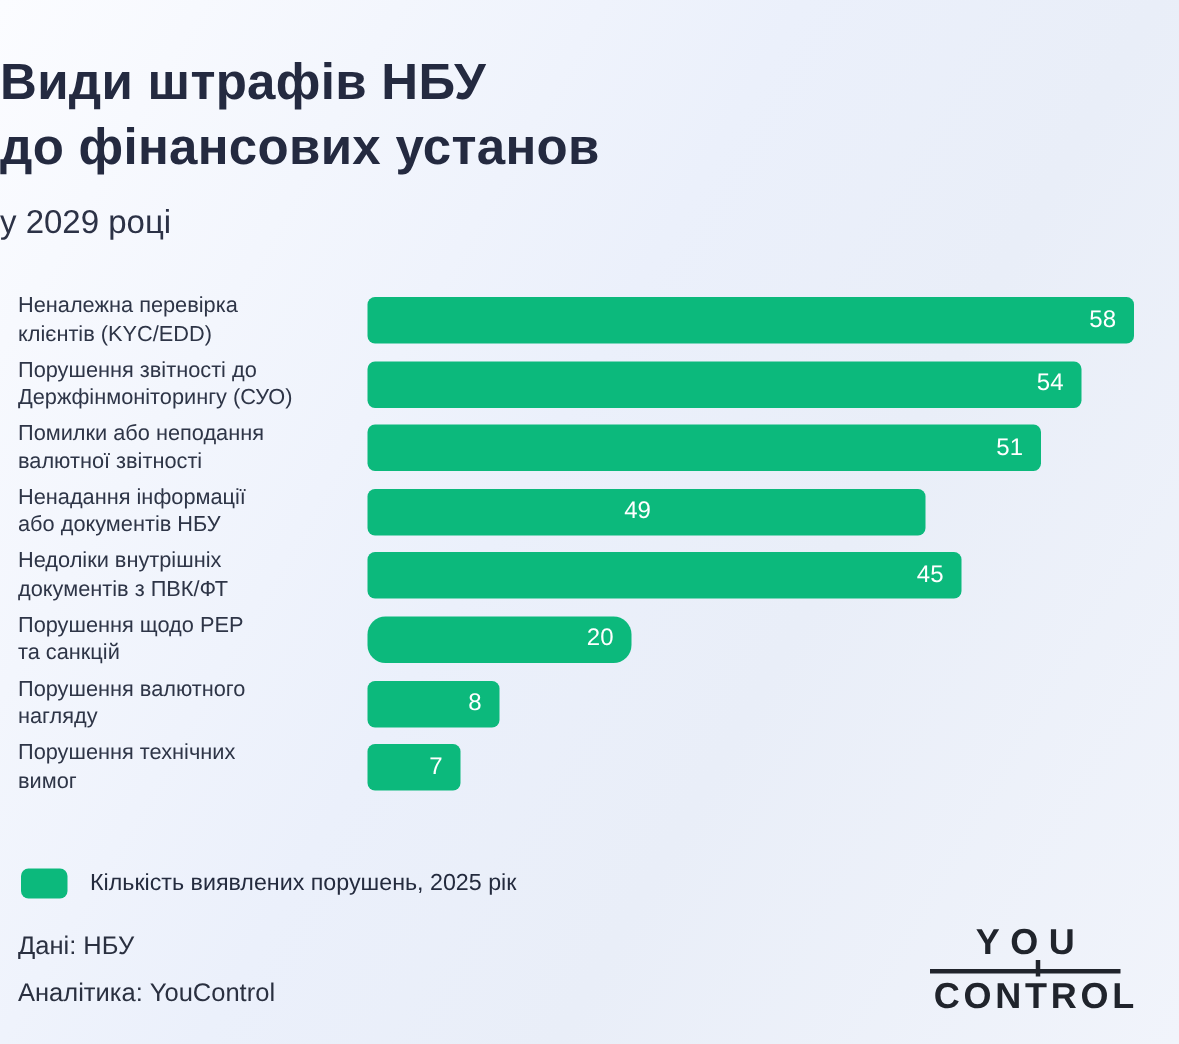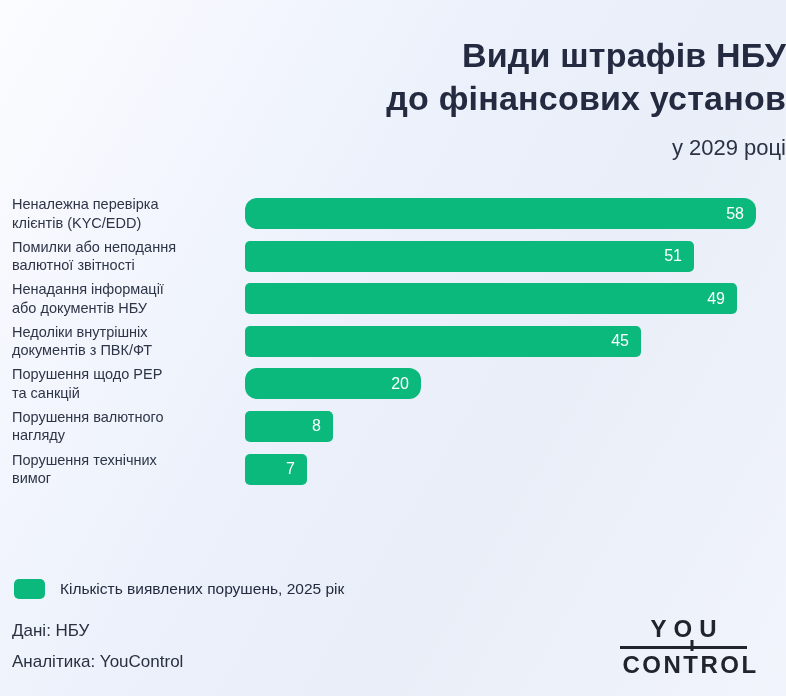--- a/index.html
+++ b/index.html
@@ -6,21 +6,21 @@
   .canvas {
     position: relative;
     width: 786px;
     height: 696px;
     overflow: hidden;
     background: linear-gradient(120deg, #FBFCFF 0%, #EBF0FB 45%, #E9EEF8 65%, #F1F4FB 100%);
     font-family: "Liberation Sans", sans-serif;
   }
 
   
-  .header { position: absolute; top: 34px; left: 0; width: 100%; text-align: right; }
+  .header { position: absolute; top: 34px; left: 0; width: 100%; text-align: left; }
   .title {
     font-size: 34px; font-weight: 700; color: #242A40;
     line-height: 1.26; letter-spacing: 0.2px; margin: 0;
   }
   .subtitle { margin-top: 15px; font-size: 22px; font-weight: 400; color: #2C3246; }
 
   
   .chart { position: absolute; top: 198px; left: 12px; right: 12px; }
   .row { display: flex; align-items: center; height: 31px; margin-bottom: 11.6px; gap: 28px; }
   .row-label {
@@ -64,37 +64,45 @@
       <span>до фінансових установ</span>
     </h1>
     <div class="subtitle">у 2029 році</div>
   </div>
 
   <div class="chart">
     <div>
         <div class="row">
           <div class="row-label">Неналежна перевірка<br>клієнтів (KYC/EDD)</div>
           <div class="bar-area">
-            <div class="bar" style="width: 511px; background: rgb(12, 185, 124); border-radius: 12px;">
+            <div class="bar" style="width: 511px; background: rgb(12, 185, 124);">
               <span class="bar-value" style="color: rgb(255, 255, 255);">58</span>
+            </div>
+          </div>
+        </div>
+        <div class="row">
+          <div class="row-label">Порушення звітності до<br>Держфінмоніторингу (СУО)</div>
+          <div class="bar-area">
+            <div class="bar" style="width: 476px; background: rgb(12, 185, 124);">
+              <span class="bar-value" style="color: rgb(255, 255, 255);">54</span>
             </div>
           </div>
         </div>
         <div class="row">
           <div class="row-label">Помилки або неподання<br>валютної звітності</div>
           <div class="bar-area">
             <div class="bar" style="width: 449px; background: rgb(12, 185, 124);">
               <span class="bar-value" style="color: rgb(255, 255, 255);">51</span>
             </div>
           </div>
         </div>
         <div class="row">
           <div class="row-label">Ненадання інформації<br>або документів НБУ</div>
           <div class="bar-area">
-            <div class="bar" style="width: 492px; background: rgb(12, 185, 124);">
+            <div class="bar" style="width: 372px; background: rgb(12, 185, 124); justify-content: center;">
               <span class="bar-value" style="color: rgb(255, 255, 255);">49</span>
             </div>
           </div>
         </div>
         <div class="row">
           <div class="row-label">Недоліки внутрішніх<br>документів з ПВК/ФТ</div>
           <div class="bar-area">
             <div class="bar" style="width: 396px; background: rgb(12, 185, 124);">
               <span class="bar-value" style="color: rgb(255, 255, 255);">45</span>
             </div>

